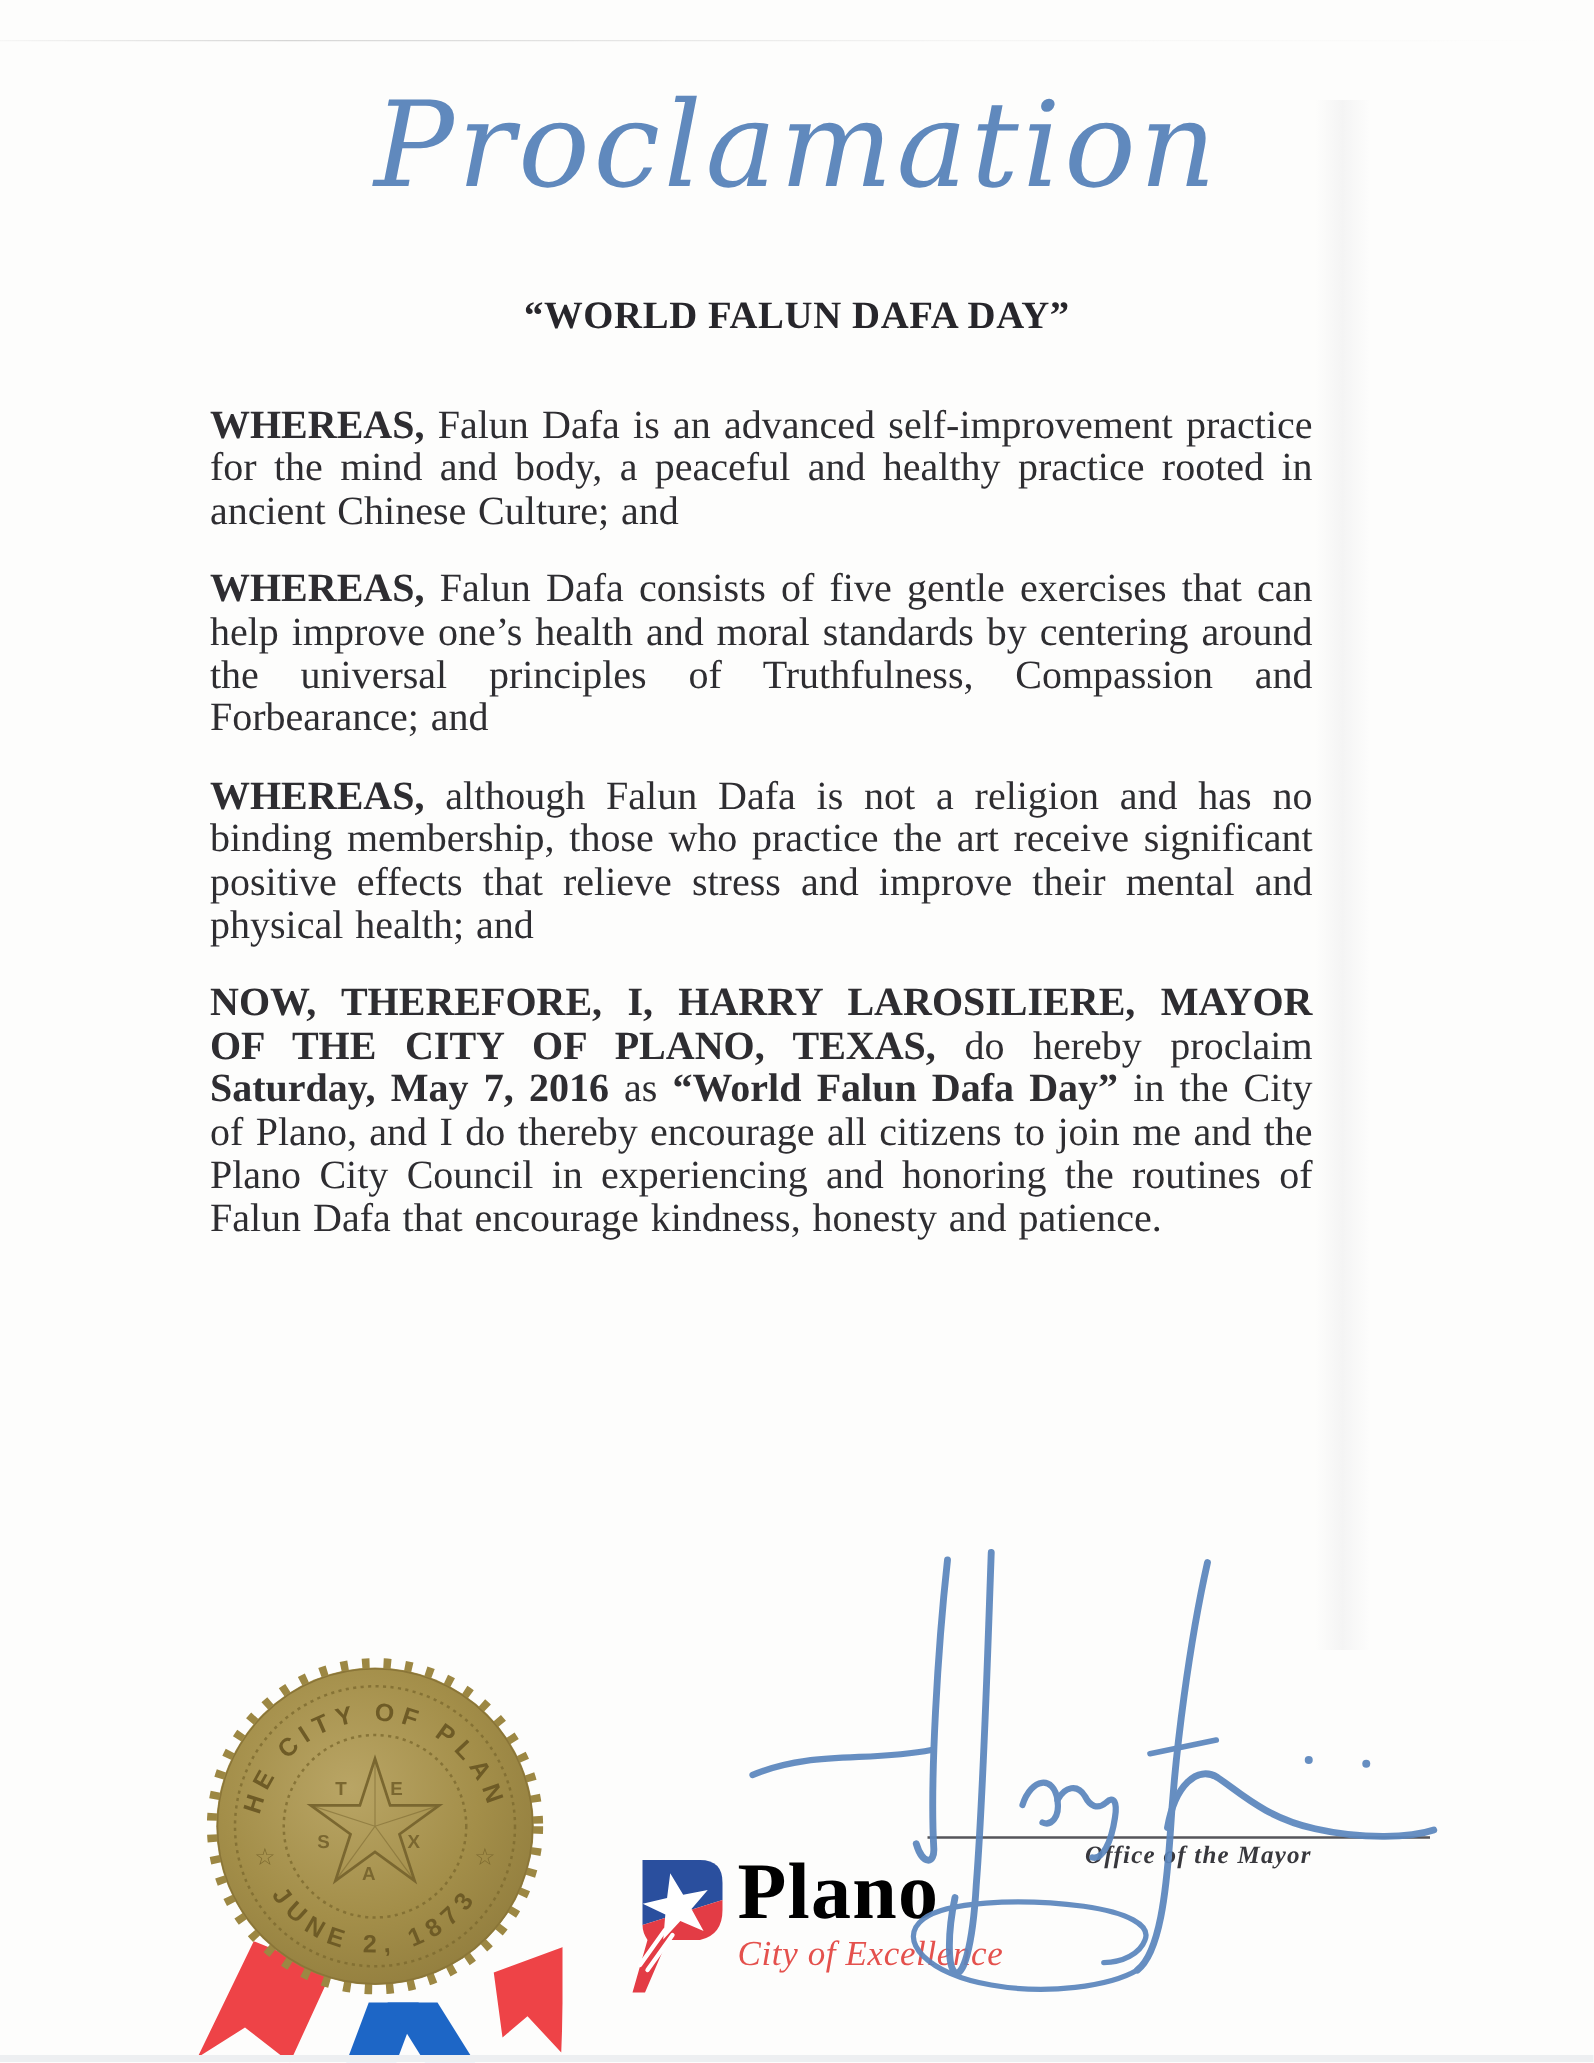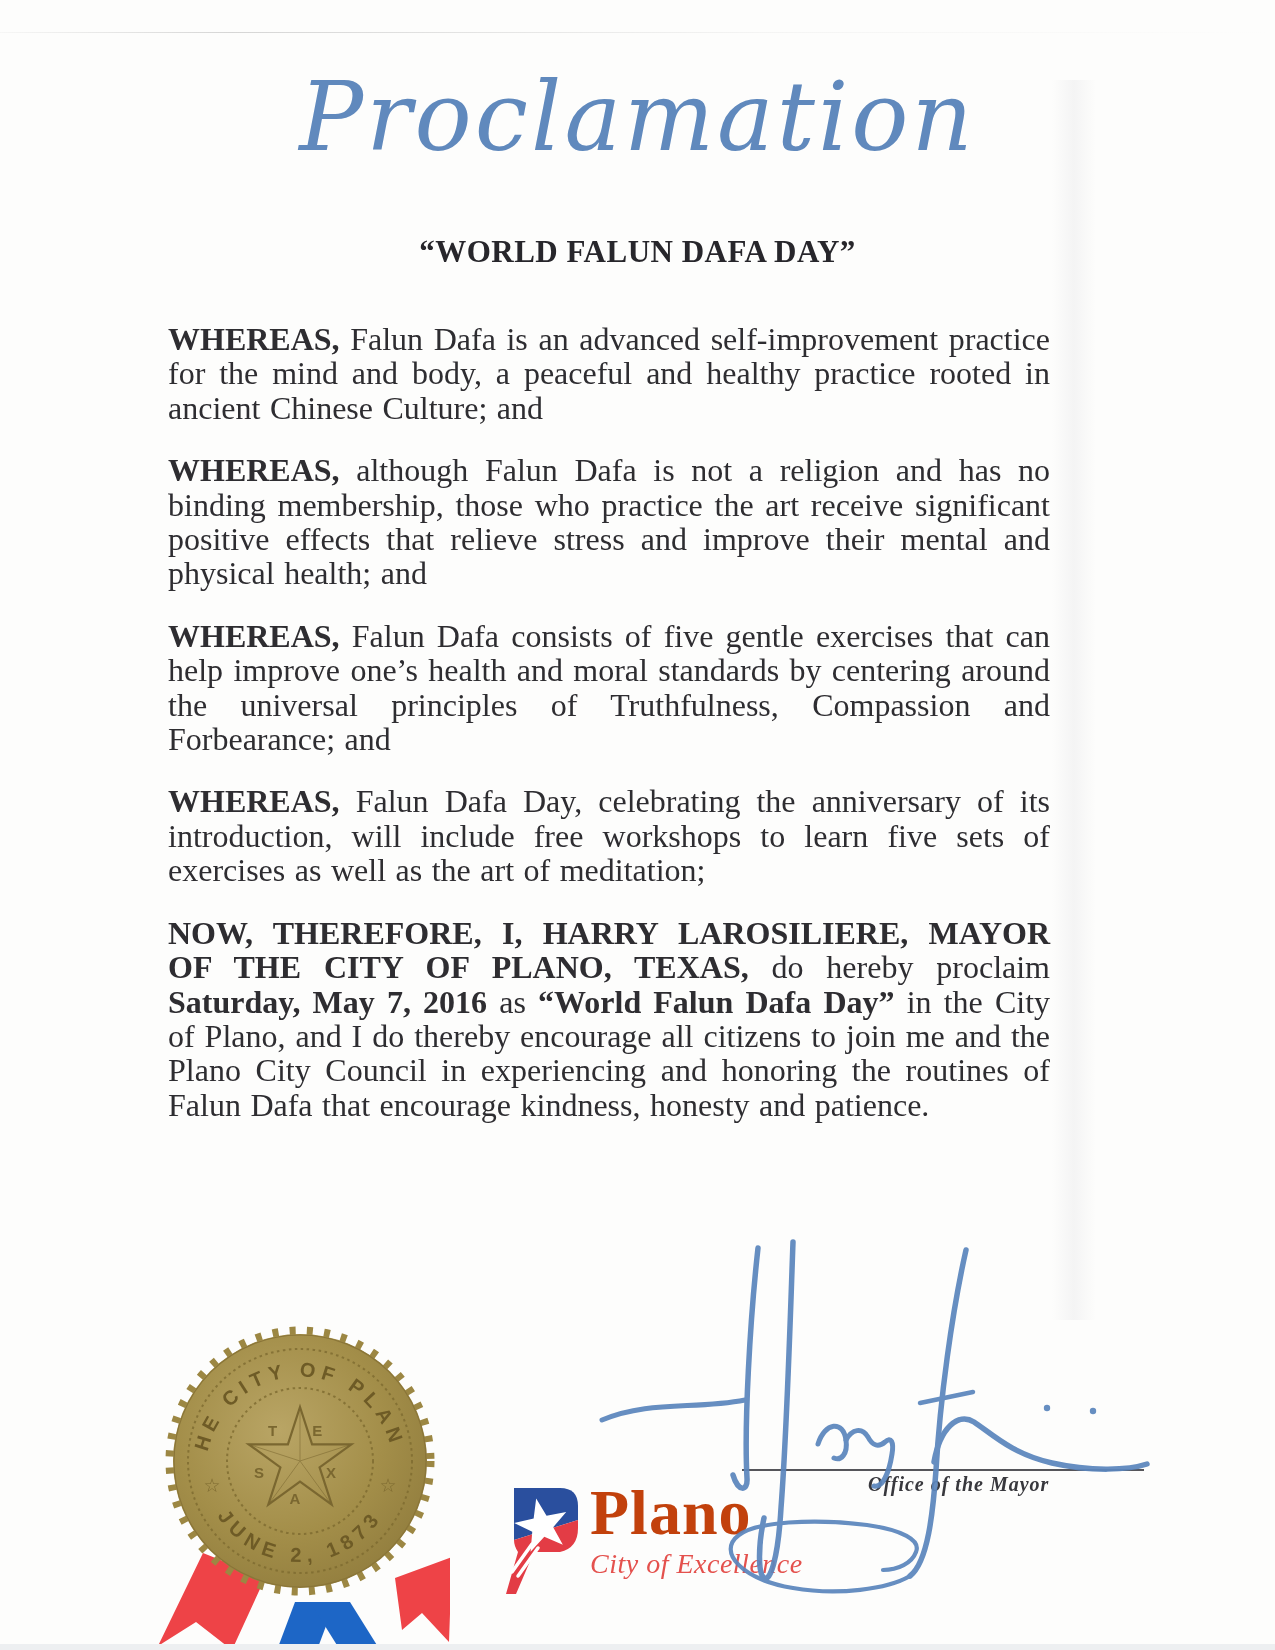--- a/index.html
+++ b/index.html
@@ -34,21 +34,21 @@
     text-align:justify; word-spacing:1.5px;
   }
   .doc-body p{ margin:0 0 28px 0; }
   .lead{ font-weight:bold; }
   .proclaim{ margin-top:31px; }
   .seal-svg{ position:absolute; left:150px; top:1320px; }
   .logo{ position:absolute; left:500px; top:1482px; width:420px; height:130px; }
   .logo-icon{ position:absolute; left:0; top:0; }
   .logo-name{
     position:absolute; left:90px; top:-6px;
-    font-weight:bold; font-size:64px; color:#c2410c; letter-spacing:1px;
+    font-weight:bold; font-size:64px; color:#000000; letter-spacing:1px;
   }
   .logo-tagline{
     position:absolute; left:90px; top:66px;
     font-style:italic; font-size:28px; color:#e4514d; letter-spacing:.5px;
   }
   .sig-svg{ position:absolute; left:580px; top:1230px; z-index:4; }
   .sig-line{
     position:absolute; left:742px; top:1469px; width:402px; height:2px;
     background:#55555a; z-index:2;
   }
@@ -64,23 +64,22 @@
 
   <div class="scan-line-top"></div>
   <div class="scan-shadow-right"></div>
 
   <div class="script-title">Proclamation</div>
 
   <div class="event-title">“WORLD FALUN DAFA DAY”</div>
 
   <div class="doc-body">
     <p><span class="lead">WHEREAS,</span><span> Falun Dafa is an advanced self-improvement practice for the mind and body, a peaceful and healthy practice rooted in ancient Chinese Culture; and</span></p>
+    <p><span class="lead">WHEREAS,</span><span> Falun Dafa consists of five gentle exercises that can help improve one’s health and moral standards by centering around the universal principles of Truthfulness, Compassion and Forbearance; and</span></p>
     <p><span class="lead">WHEREAS,</span><span> although Falun Dafa is not a religion and has no binding membership, those who practice the art receive significant positive effects that relieve stress and improve their mental and physical health; and</span></p>
-    <p><span class="lead">WHEREAS,</span><span> Falun Dafa consists of five gentle exercises that can help improve one’s health and moral standards by centering around the universal principles of Truthfulness, Compassion and Forbearance; and</span></p>
-    <p><span class="lead">WHEREAS,</span><span> Falun Dafa Day, celebrating the anniversary of its introduction, will include free workshops to learn five sets of exercises as well as the art of meditation;</span></p>
     <p class="proclaim"><span class="lead">NOW, THEREFORE, I, HARRY LAROSILIERE, MAYOR OF THE CITY OF PLANO, TEXAS,</span><span> do hereby proclaim </span><span class="lead">Saturday, May 7, 2016</span><span>  as </span><span class="lead">“World Falun Dafa Day”</span><span> in the City of Plano, and I do thereby encourage all citizens to join me and the Plano City Council in experiencing and honoring the routines of Falun Dafa that encourage kindness, honesty and patience.</span></p>
   </div>
 
   <svg class="seal-svg" width="300" height="330" viewBox="0 0 300 330">
     <defs>
       <radialGradient id="sealGold" cx="42%" cy="38%" r="75%">
         <stop offset="0%" stop-color="#b9a565"></stop>
         <stop offset="55%" stop-color="#a38e49"></stop>
         <stop offset="100%" stop-color="#8d793b"></stop>
       </radialGradient>

